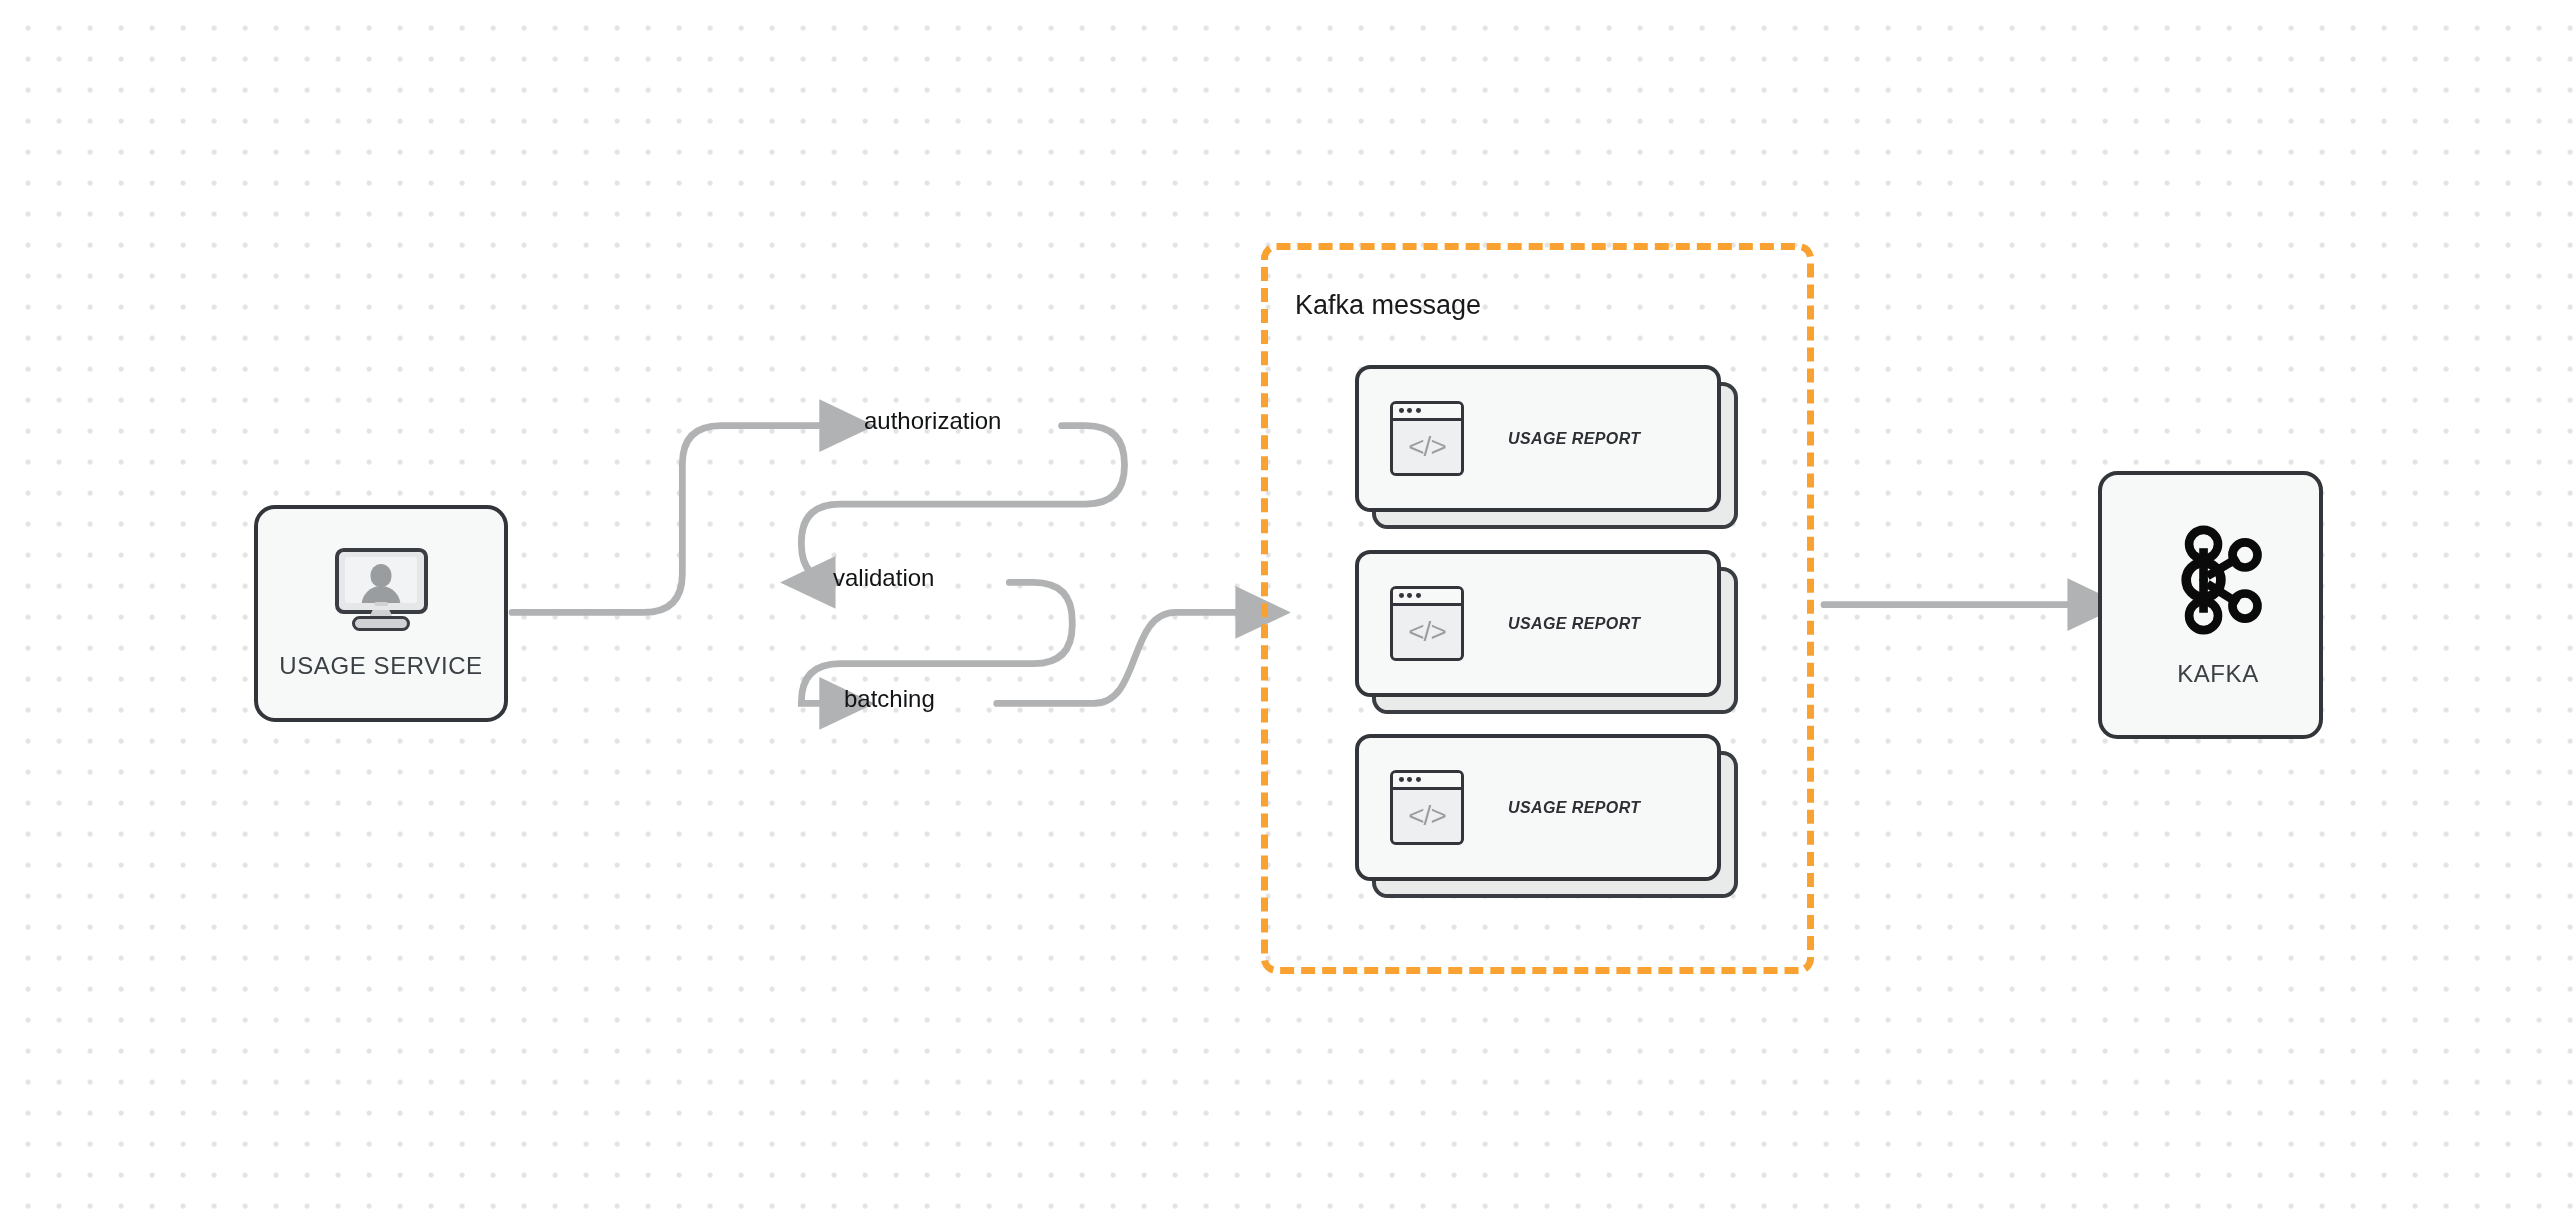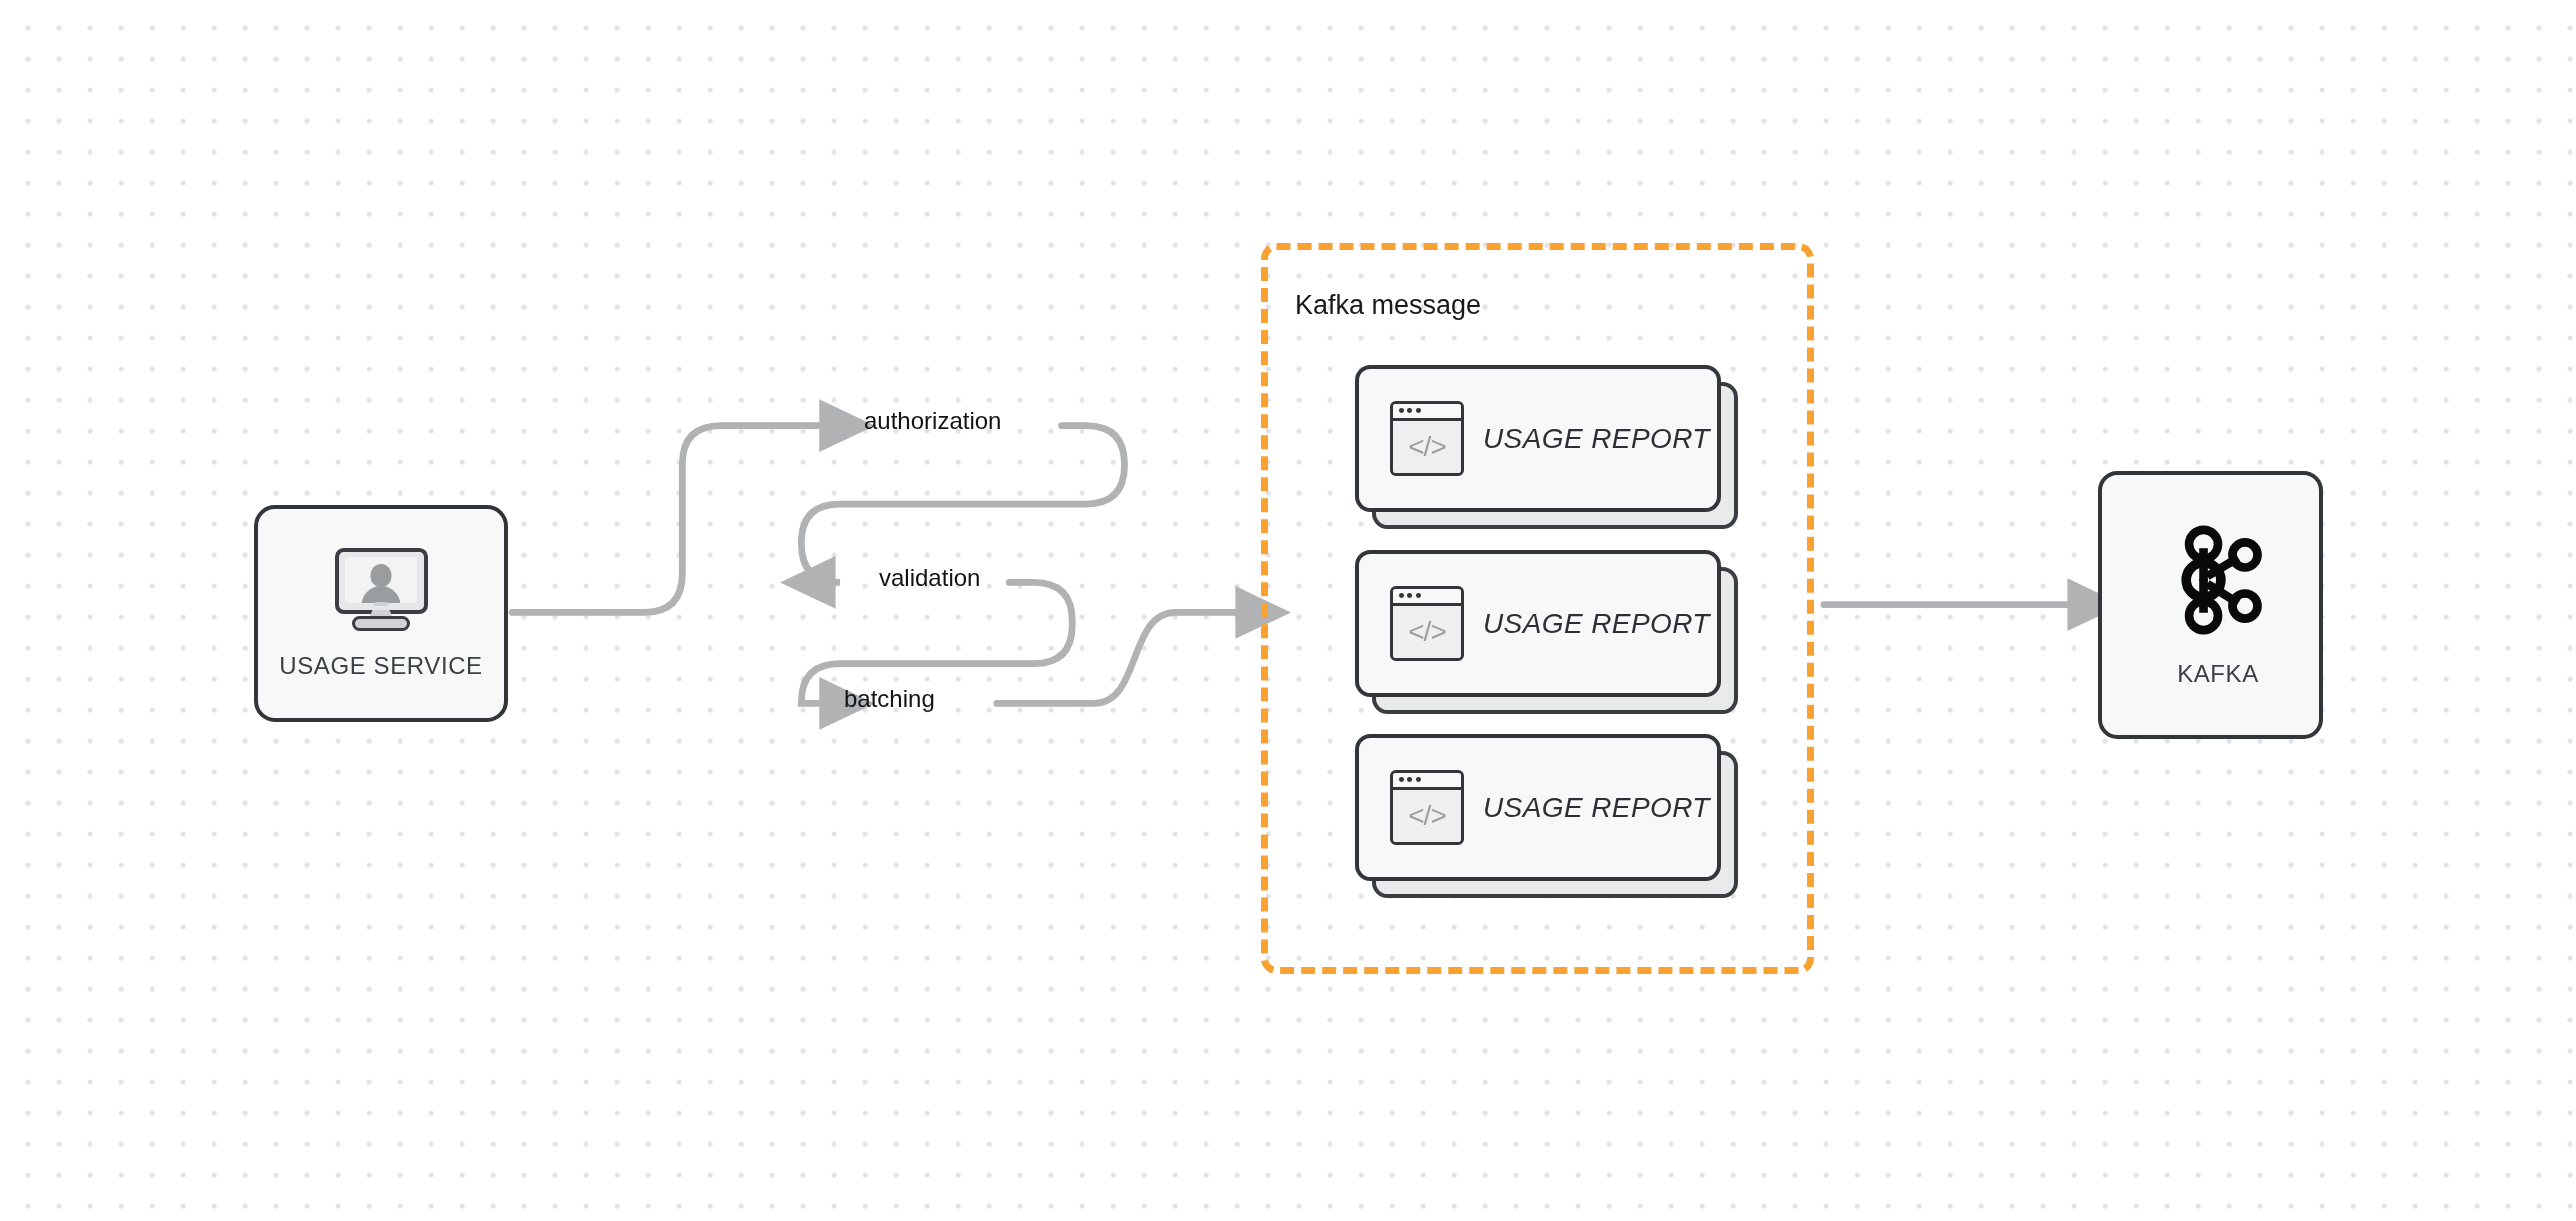--- a/index.html
+++ b/index.html
@@ -230,24 +230,24 @@
     display: flex;
     align-items: center;
     justify-content: center;
     font-family: "Liberation Sans", sans-serif;
     font-size: 28px;
     font-weight: 400;
     color: #9b9e9f;
     letter-spacing: -1px;
   }
   .report-card-text {
-    margin-left: 19px;
-    font-size: 28px;
+    margin-left: 44px;
+    font-size: 16px;
     font-style: italic;
-    font-weight: 400;
+    font-weight: 700;
     letter-spacing: 0.4px;
     color: #2c3034;
     white-space: nowrap;
   }
 
   
   .step-label {
     position: absolute;
     font-size: 24px;
     color: #111315;
@@ -286,21 +286,21 @@
         </div>
       </div>
       <div class="monitor-dot"></div>
       <div class="monitor-neck"></div>
       <div class="monitor-base"></div>
     </div>
     <div class="node-label">USAGE SERVICE</div>
   </div>
 
   <div class="step-label" style="left:864px; top:407px;">authorization</div>
-  <div class="step-label" style="left:879px; top:564px;">validation</div>
+  <div class="step-label" style="left:833px; top:564px;">validation</div>
   <div class="step-label" style="left:844px; top:685px;">batching</div>
 
   <div id="kafka-group"></div>
   <div id="kafka-group-title">Kafka message</div>
 
   <div class="report-card-wrap" style="top:365px;">
     <div class="report-card-back"></div>
     <div class="report-card-front">
       <div class="code-window">
         <div class="code-window-bar">

